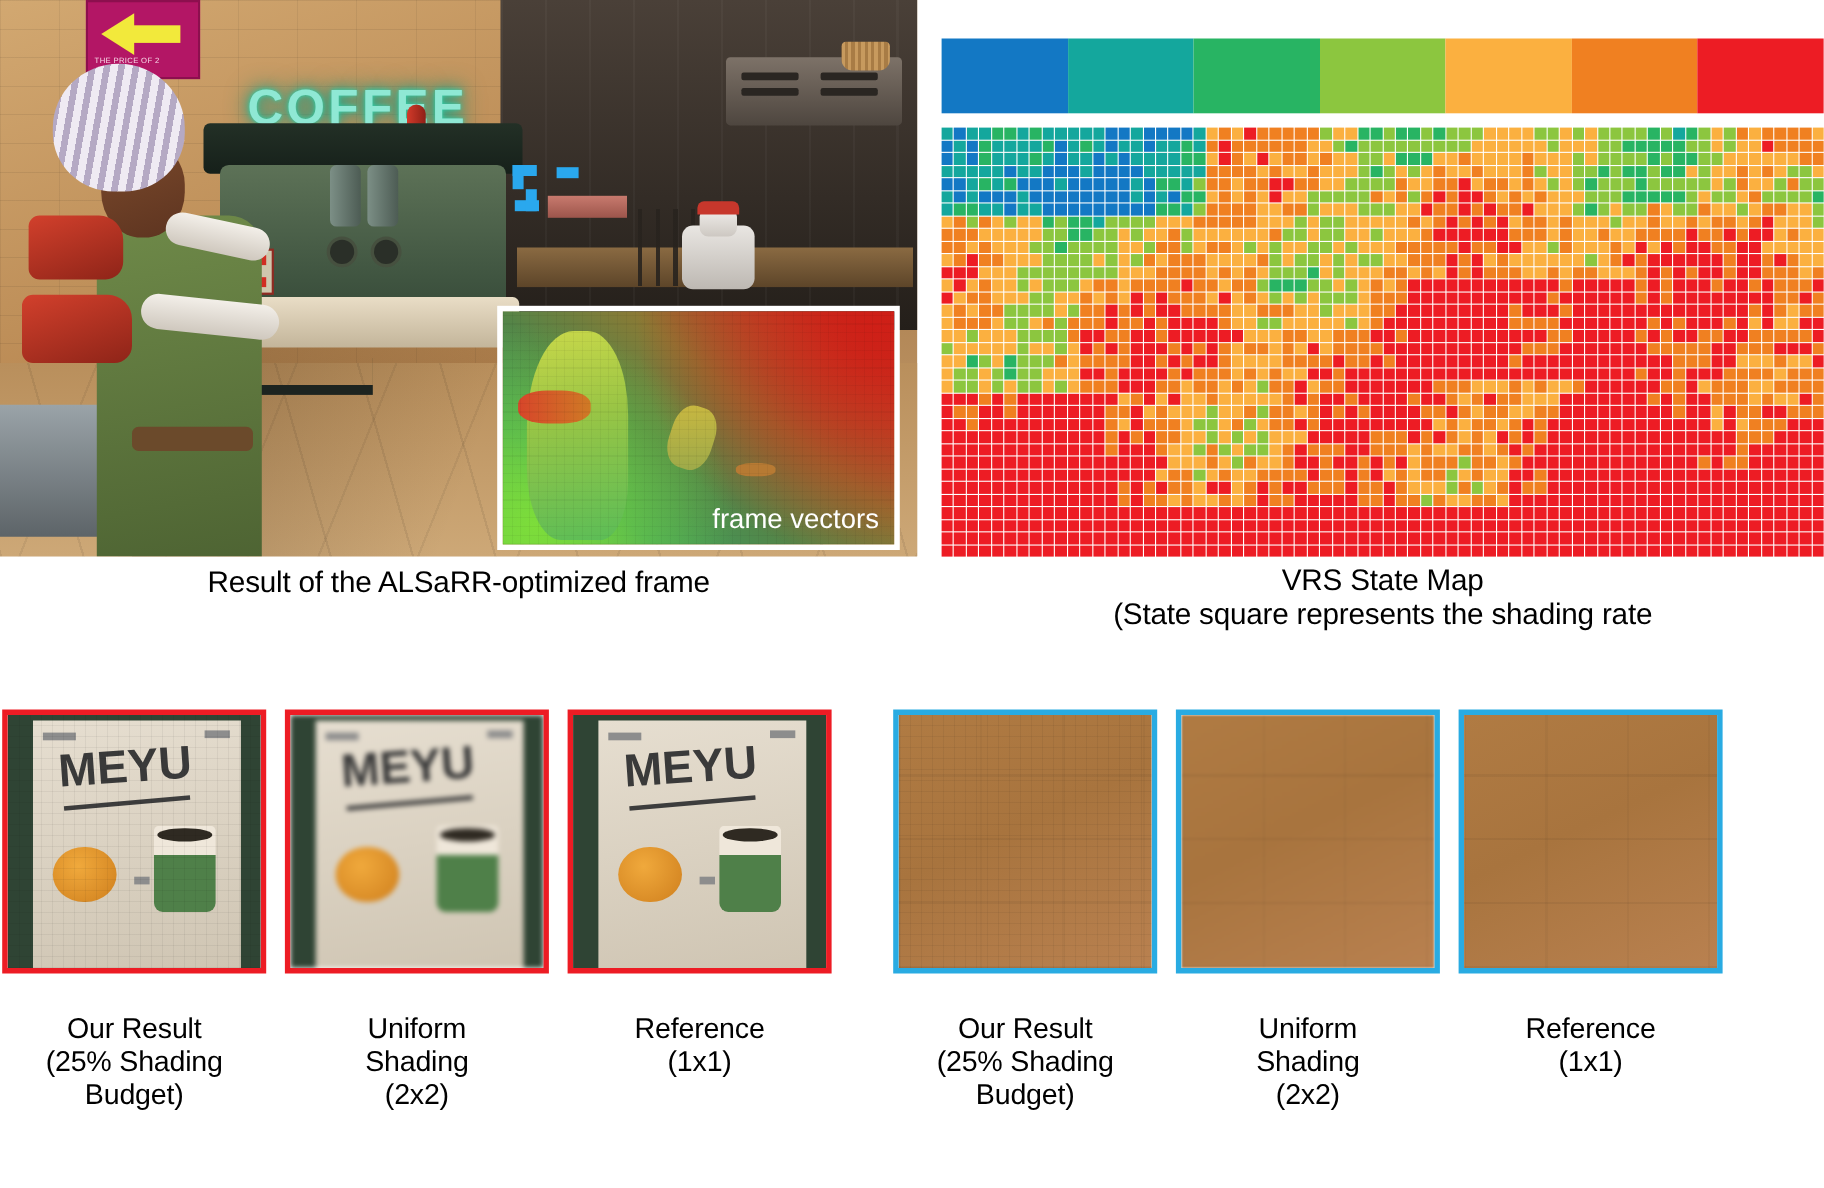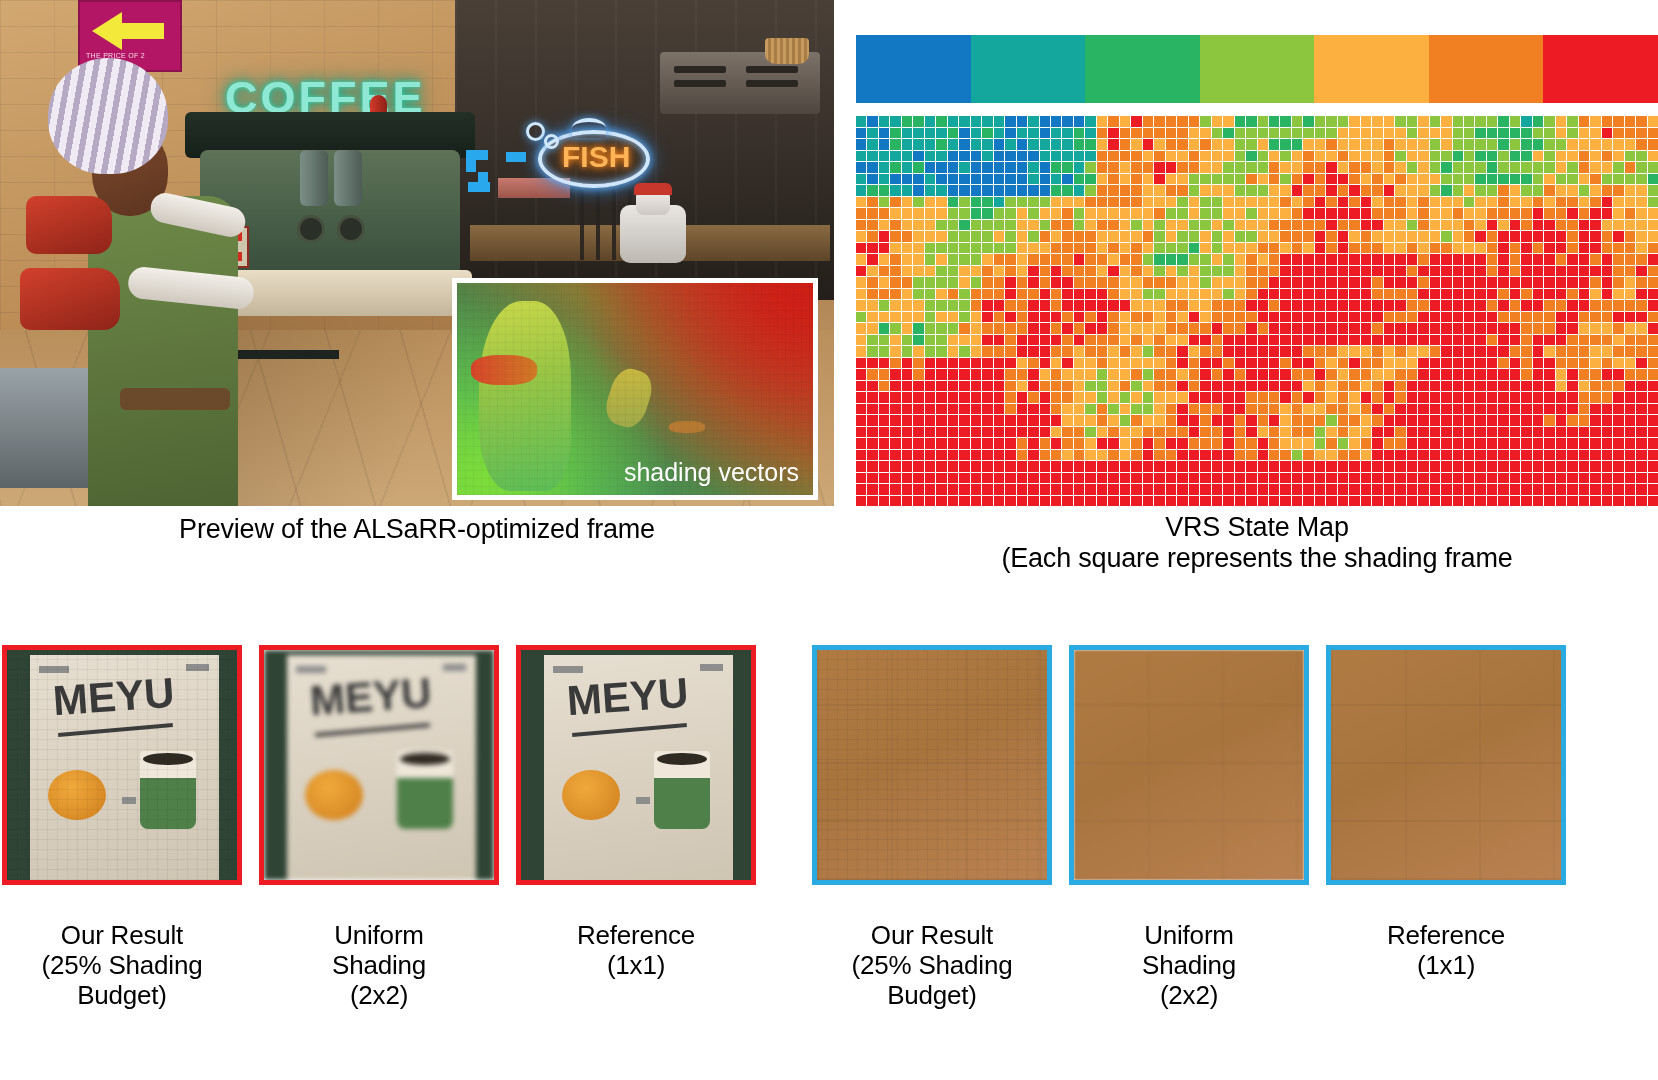--- a/index.html
+++ b/index.html
@@ -192,27 +192,20 @@
       <div class="slot" style="left:14px;top:14px;width:52px;"></div>
       <div class="slot" style="left:14px;top:28px;width:52px;"></div>
       <div class="slot" style="left:86px;top:14px;width:52px;"></div>
       <div class="slot" style="left:86px;top:28px;width:52px;"></div>
     </div>
     <div class="basket"></div>
     <div class="bench"></div>
     <div class="tools"></div>
     <div class="redtable"></div>
 
-    <div class="fishwrap">
-      <div class="fishbody"></div>
-      <div class="fintop"></div>
-      <div class="bubble" style="left:6px;top:2px;width:13px;height:13px;"></div>
-      <div class="bubble" style="left:24px;top:14px;width:9px;height:9px;"></div>
-      <div class="fishtxt">FISH</div>
-    </div>
 
     <div class="machine-top"></div>
     <div class="machine"></div>
     <div class="m-cyl" style="left:300px;top:150px;"></div>
     <div class="m-cyl" style="left:334px;top:150px;"></div>
     <div class="m-knob" style="left:300px;top:218px;"></div>
     <div class="m-knob" style="left:340px;top:218px;"></div>
     <div class="m-counter"></div>
     <div class="m-hose"></div>
 
@@ -246,25 +239,25 @@
     <div class="char-hand" style="left:20px;top:268px;width:100px;height:62px;"></div>
   </div>
 
   <div id="mv-inset">
     <div class="mv-grad"></div>
     <div class="mv-figure"></div>
     <div class="mv-red"></div>
     <div class="mv-yellow"></div>
     <div class="mv-sm"></div>
     <div class="mv-pixelate"></div>
-    <div id="mv-label">shading vectors</div>
+    <div id="mv-label">frame vectors</div>
   </div>
 </div>
 
-<div id="preview-caption" class="cap">Preview of the ALSaRR-optimized frame</div>
+<div id="preview-caption" class="cap">Result of the ALSaRR-optimized frame</div>
 
 <div id="legend">
   <div id="legend-bars">
       <div style="background: rgb(19, 120, 196);"></div>
       <div style="background: rgb(20, 167, 157);"></div>
       <div style="background: rgb(40, 180, 99);"></div>
       <div style="background: rgb(140, 198, 63);"></div>
       <div style="background: rgb(251, 176, 64);"></div>
       <div style="background: rgb(240, 128, 33);"></div>
       <div style="background: rgb(237, 28, 36);"></div>
@@ -2649,21 +2642,21 @@
     <div style="background: rgb(237, 28, 36);"></div>
     <div style="background: rgb(237, 28, 36);"></div>
     <div style="background: rgb(237, 28, 36);"></div>
     <div style="background: rgb(237, 28, 36);"></div>
     <div style="background: rgb(237, 28, 36);"></div>
     <div style="background: rgb(237, 28, 36);"></div>
   </div>
 
 <div id="vrs-caption" class="cap">
   <div>VRS State Map</div>
-  <div>(Each square represents the shading frame</div>
+  <div>(State square represents the shading rate</div>
 </div>
 
 <div class="crop red" id="crop-r0" style="left:2px;top:645px;">
   <div class="menuimg">
     <div class="menupaper"></div>
     <div class="menuword">MEYU</div>
     <div class="menuline"></div>
     <div class="menucircle"></div>
     <div class="menucup"></div>
     <div class="menutag" style="left:14%;top:7%;width:13%;height:3%;"></div>

